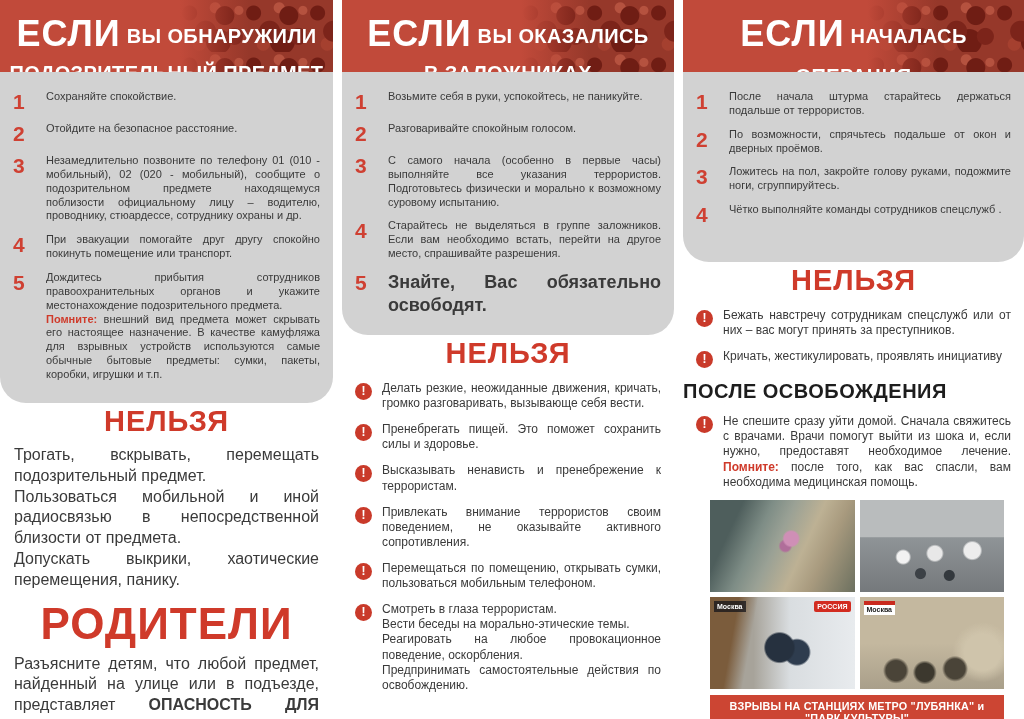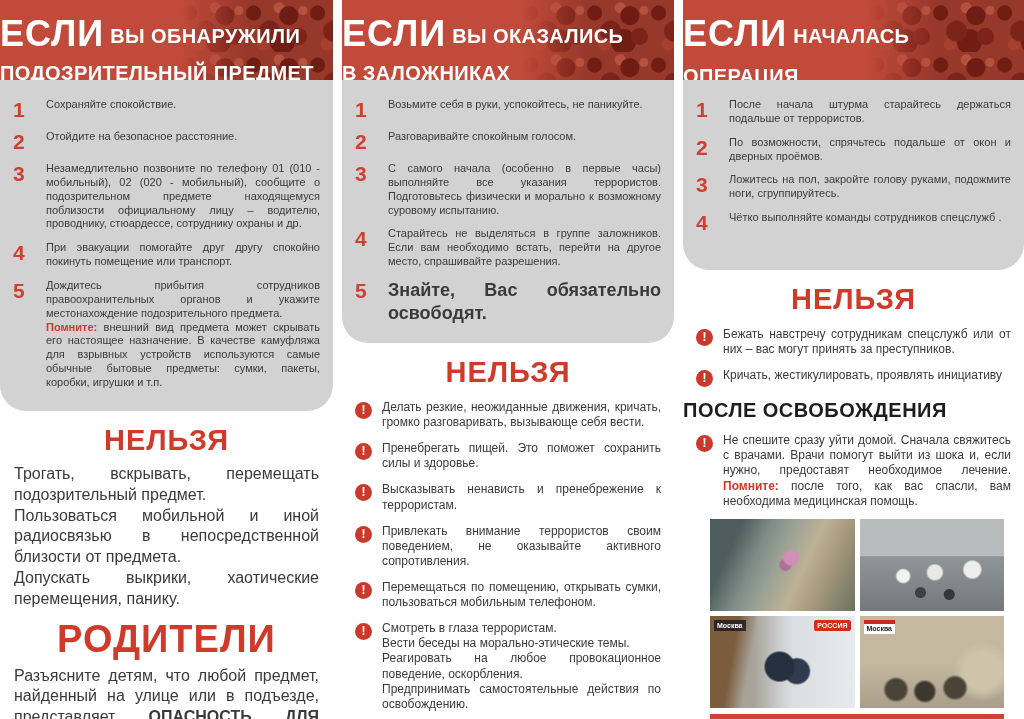--- a/index.html
+++ b/index.html
@@ -4,21 +4,21 @@
 <style>
   html,body{margin:0;padding:0;background:#fff;}
   *{box-sizing:border-box;}
   .poster{
     position:relative;width:1024px;height:719px;overflow:hidden;background:#fff;
     display:grid;grid-template-columns:333px 332px 341px;column-gap:9px;
     font-family:"Liberation Sans","DejaVu Sans",sans-serif;color:#3a3a3a;
   }
   .col{position:relative;}
   
-  .band{position:relative;height:80px;background:#c14a3a;color:#fff;text-align:left;overflow:hidden;}
+  .band{position:relative;height:72px;background:#c14a3a;color:#fff;text-align:center;overflow:hidden;}
   .band-tex{
     position:absolute;right:0;top:0;height:100%;width:46%;
     background-color:#96382a;
     background-image:
       radial-gradient(circle at 15% 25%, #701d14 0 7px, rgba(0,0,0,0) 8px),
       radial-gradient(circle at 40% 60%, #7c241a 0 10px, rgba(0,0,0,0) 11px),
       radial-gradient(circle at 70% 30%, #6f1d14 0 9px, rgba(0,0,0,0) 10px),
       radial-gradient(circle at 85% 70%, #7c241a 0 8px, rgba(0,0,0,0) 9px),
       radial-gradient(circle at 55% 15%, #b5523f 0 5px, rgba(0,0,0,0) 6px),
       radial-gradient(circle at 30% 85%, #a5402f 0 6px, rgba(0,0,0,0) 7px),
@@ -34,22 +34,22 @@
   .band .l2{font-size:20px;font-weight:bold;letter-spacing:.4px;margin-top:1px;}
   
   .graybox{background:#d2d2d2;border-radius:0 0 26px 26px;padding:8px 0 4px;overflow:hidden;}
   .gb1{height:331px;} .gb2{height:263px;} .gb3{height:190px;}
   .step{display:flex;gap:11px;padding:0 13px;margin-top:10px;}
   .step .num{flex:0 0 22px;font-weight:bold;font-size:21px;color:#cf4032;line-height:1;padding-top:1px;}
   .step .txt{flex:1;font-size:11px;line-height:1.26;text-align:justify;}
   .step .txt.bold{font-weight:bold;font-size:18px;}
   .remember{color:#cf3a2a;font-weight:bold;}
   
-  .nelzya-h{text-align:center;color:#cf3a2a;font-weight:bold;font-size:29px;letter-spacing:1px;margin:13px 0 7px;}
-  .roditeli-h{text-align:center;color:#cf3a2a;font-weight:bold;font-size:38px;letter-spacing:1px;margin:8px 0 5px;}
+  .nelzya-h{text-align:center;color:#cf3a2a;font-weight:bold;font-size:29px;letter-spacing:1px;margin:2px 0 7px;}
+  .roditeli-h{text-align:center;color:#cf3a2a;font-weight:bold;font-size:44px;letter-spacing:1px;margin:8px 0 5px;}
   .after-h{text-align:left;color:#1d1d1d;font-weight:bold;font-size:20px;letter-spacing:.5px;margin:12px 0 6px;}
   .plain{padding:0 14px;font-size:16px;line-height:1.3;text-align:justify;}
   
   .warn{display:flex;gap:10px;padding:0 13px;margin-top:11px;}
   .warn .ic{flex:0 0 17px;height:17px;border-radius:50%;background:#c93a2a;color:#fff;
     font-weight:bold;font-size:12px;line-height:17px;text-align:center;margin-top:2px;}
   .warn .txt{flex:1;font-size:12px;line-height:1.26;text-align:justify;}
   
   .sd{display:flex;margin-top:13px;padding-left:8px;}
   .sd-left{width:148px;padding-top:16px;padding-left:4px;}

